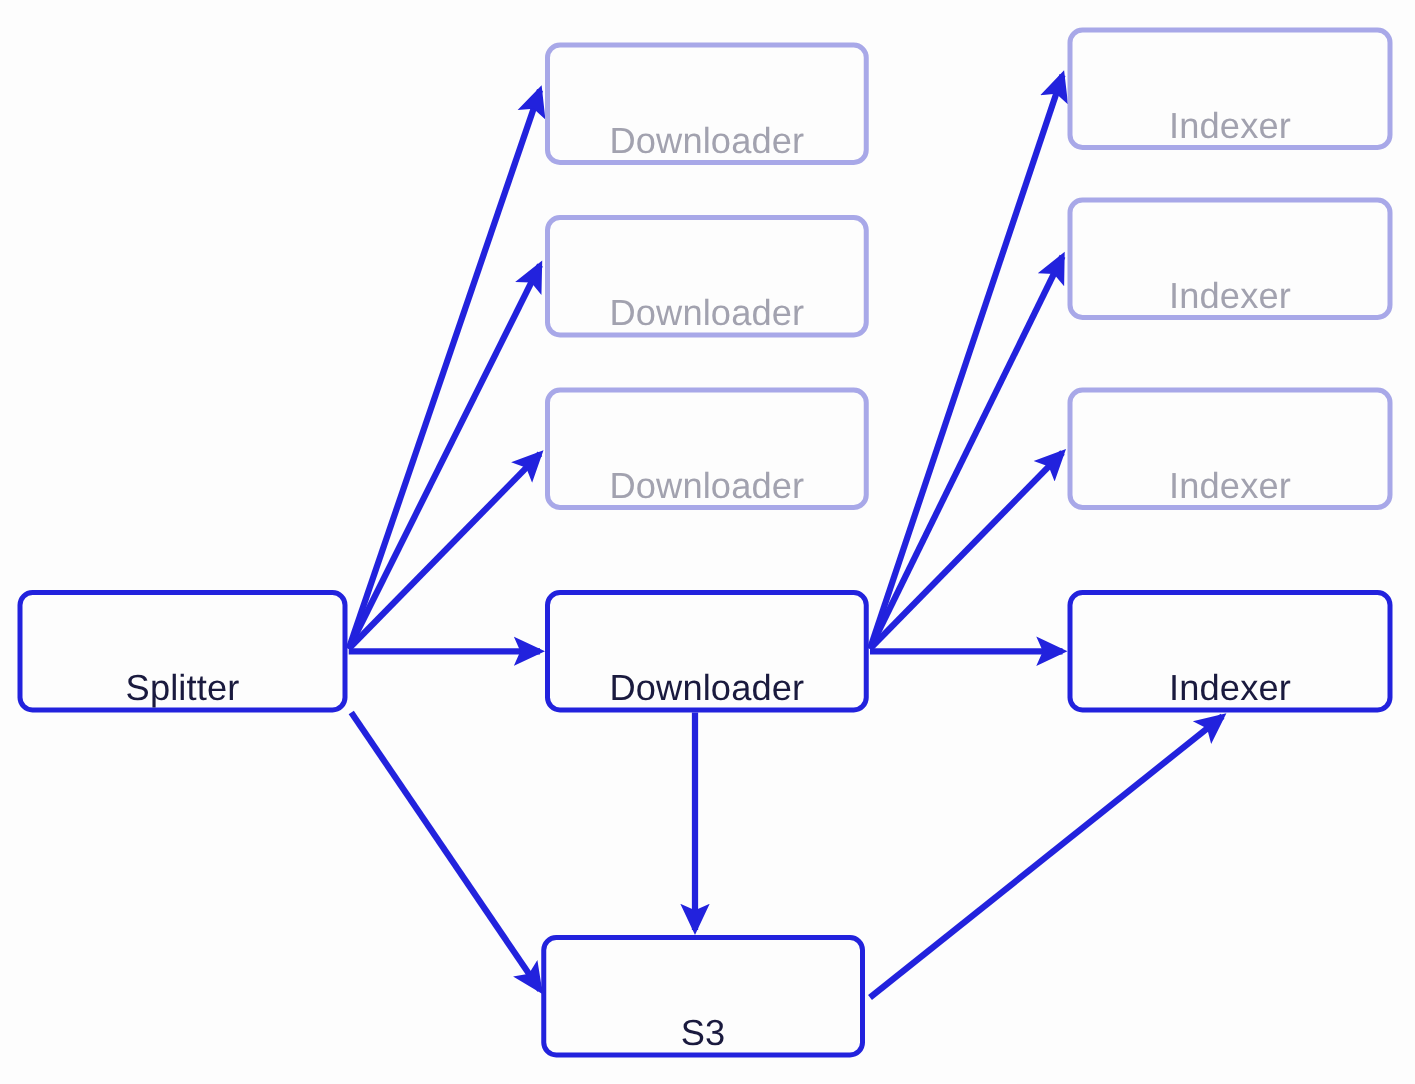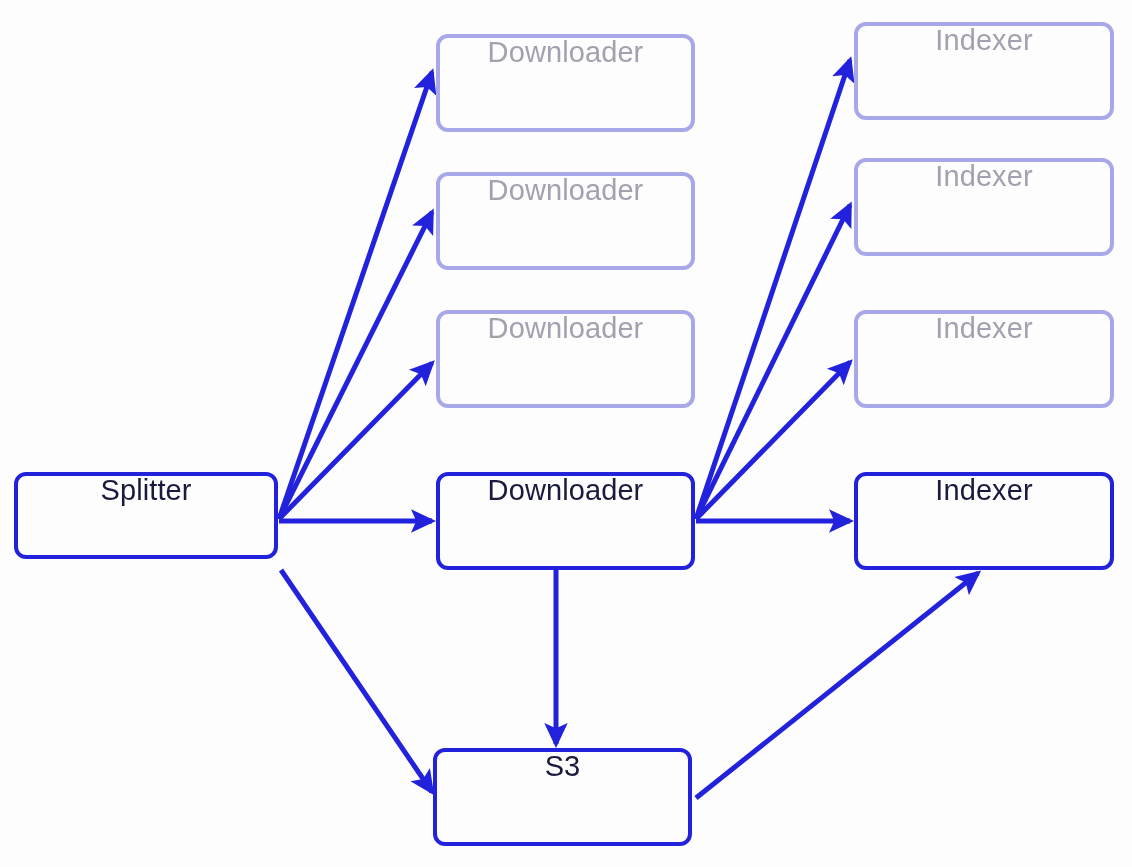--- a/index.html
+++ b/index.html
@@ -23,21 +23,21 @@
     left: 0;
     top: 0;
     width: 1132px;
     height: 867px;
     pointer-events: none;
   }
   .node {
     position: absolute;
     box-sizing: border-box;
     display: flex;
-    align-items: flex-start;
+    align-items: flex-end;
     justify-content: center;
     border-radius: 12px;
     background: #fdfdfd;
     font-family: "Liberation Sans", sans-serif;
     font-size: 29px;
     letter-spacing: 0.1px;
     white-space: nowrap;
   }
   .node.active {
     border: 4px solid #2222dd;
@@ -90,21 +90,21 @@
       </div>
       <div class="node faded" style="left: 854px; top: 22px; width: 260px; height: 98px;">
         <span class="node-label">Indexer</span>
       </div>
       <div class="node faded" style="left: 854px; top: 158px; width: 260px; height: 98px;">
         <span class="node-label">Indexer</span>
       </div>
       <div class="node faded" style="left: 854px; top: 310px; width: 260px; height: 98px;">
         <span class="node-label">Indexer</span>
       </div>
-      <div class="node active" style="left: 14px; top: 472px; width: 264px; height: 87px;">
+      <div class="node active" style="left: 14px; top: 472px; width: 264px; height: 98px;">
         <span class="node-label">Splitter</span>
       </div>
       <div class="node active" style="left: 436px; top: 472px; width: 259px; height: 98px;">
         <span class="node-label">Downloader</span>
       </div>
       <div class="node active" style="left: 854px; top: 472px; width: 260px; height: 98px;">
         <span class="node-label">Indexer</span>
       </div>
       <div class="node active" style="left: 433px; top: 748px; width: 259px; height: 98px;">
         <span class="node-label">S3</span>

